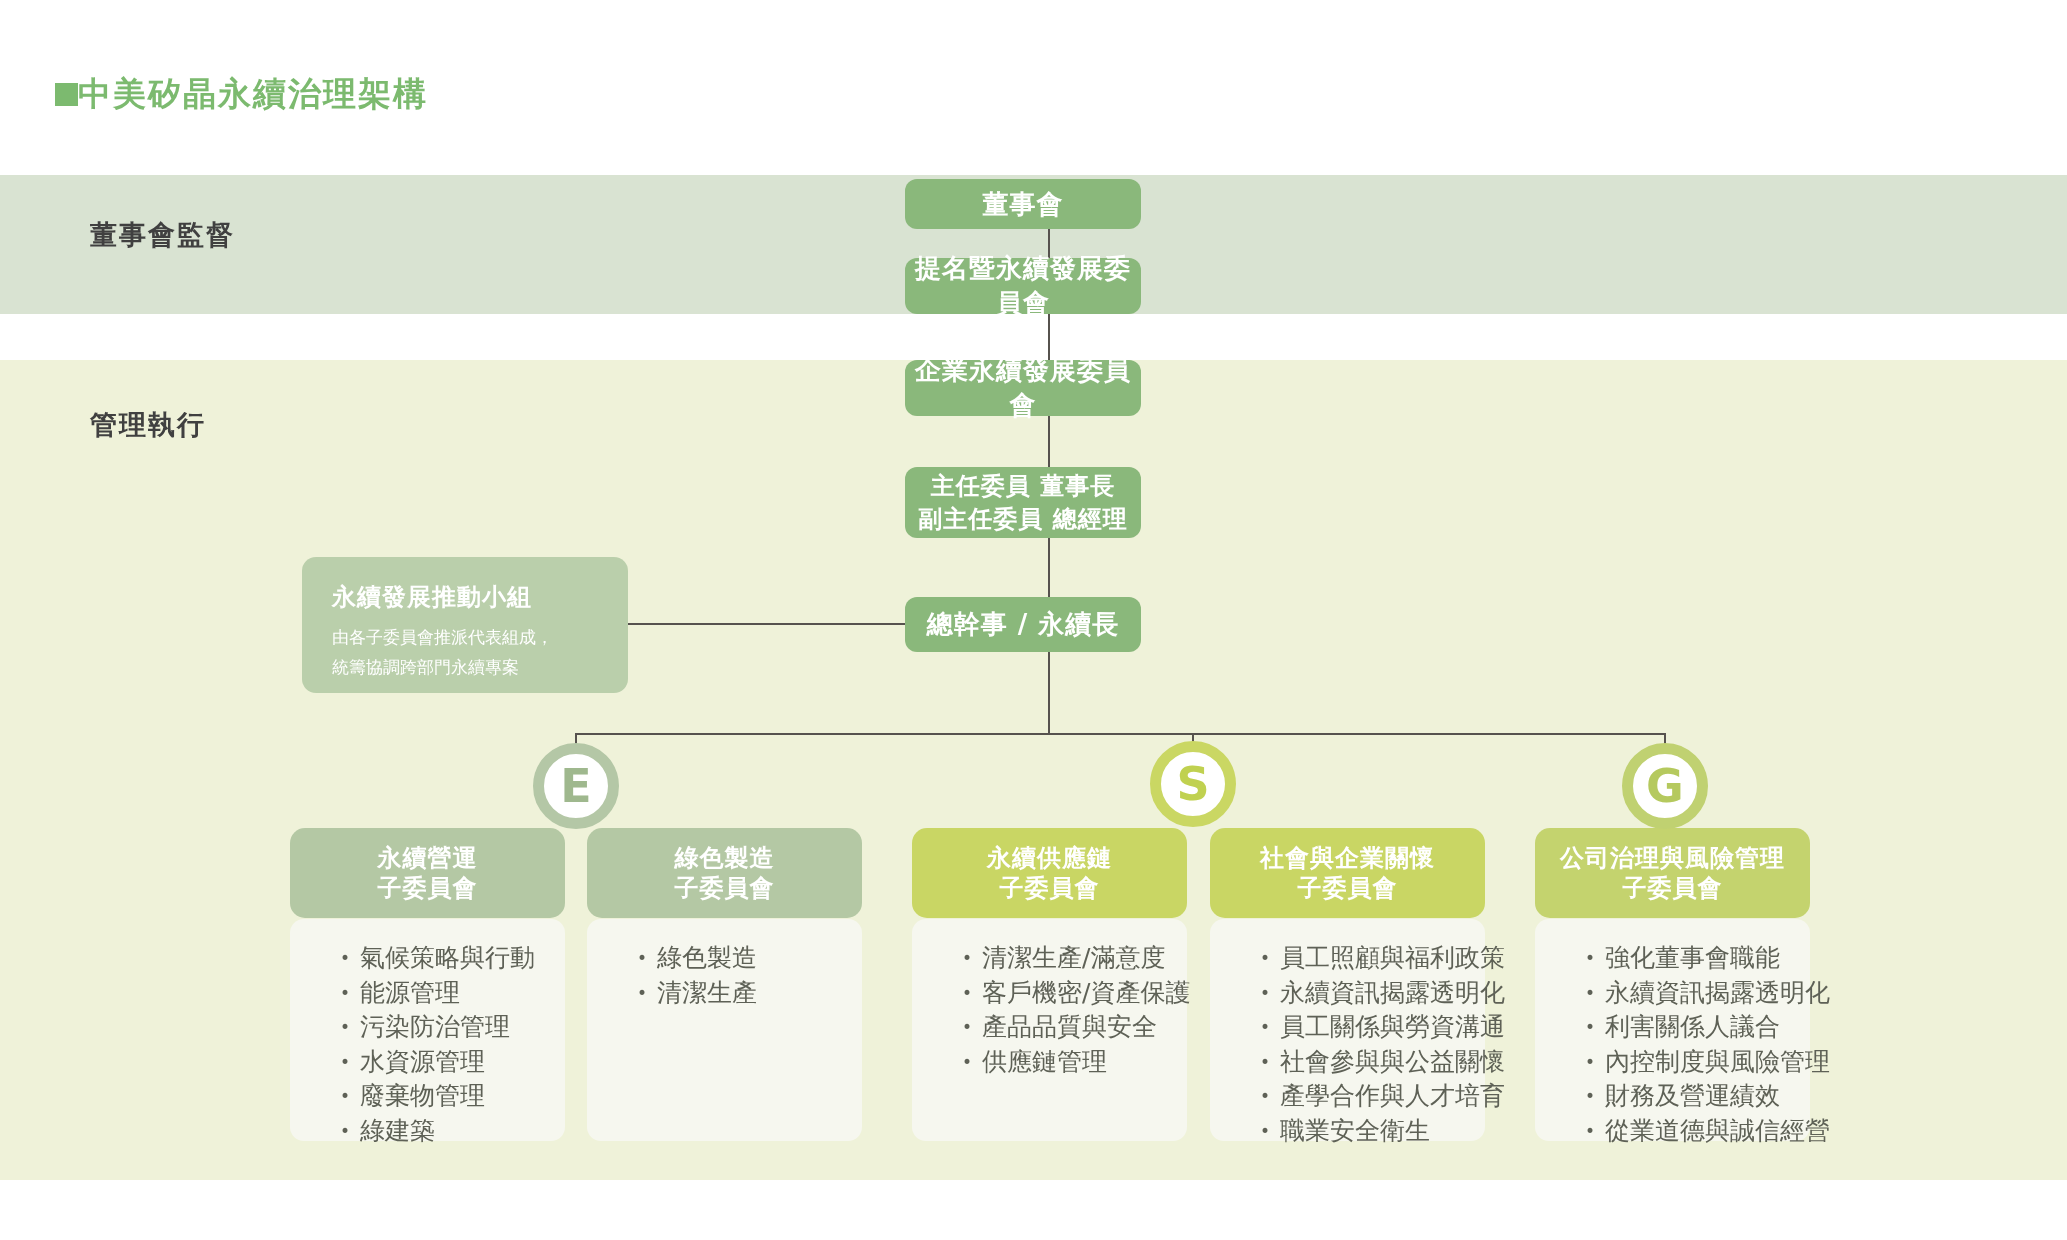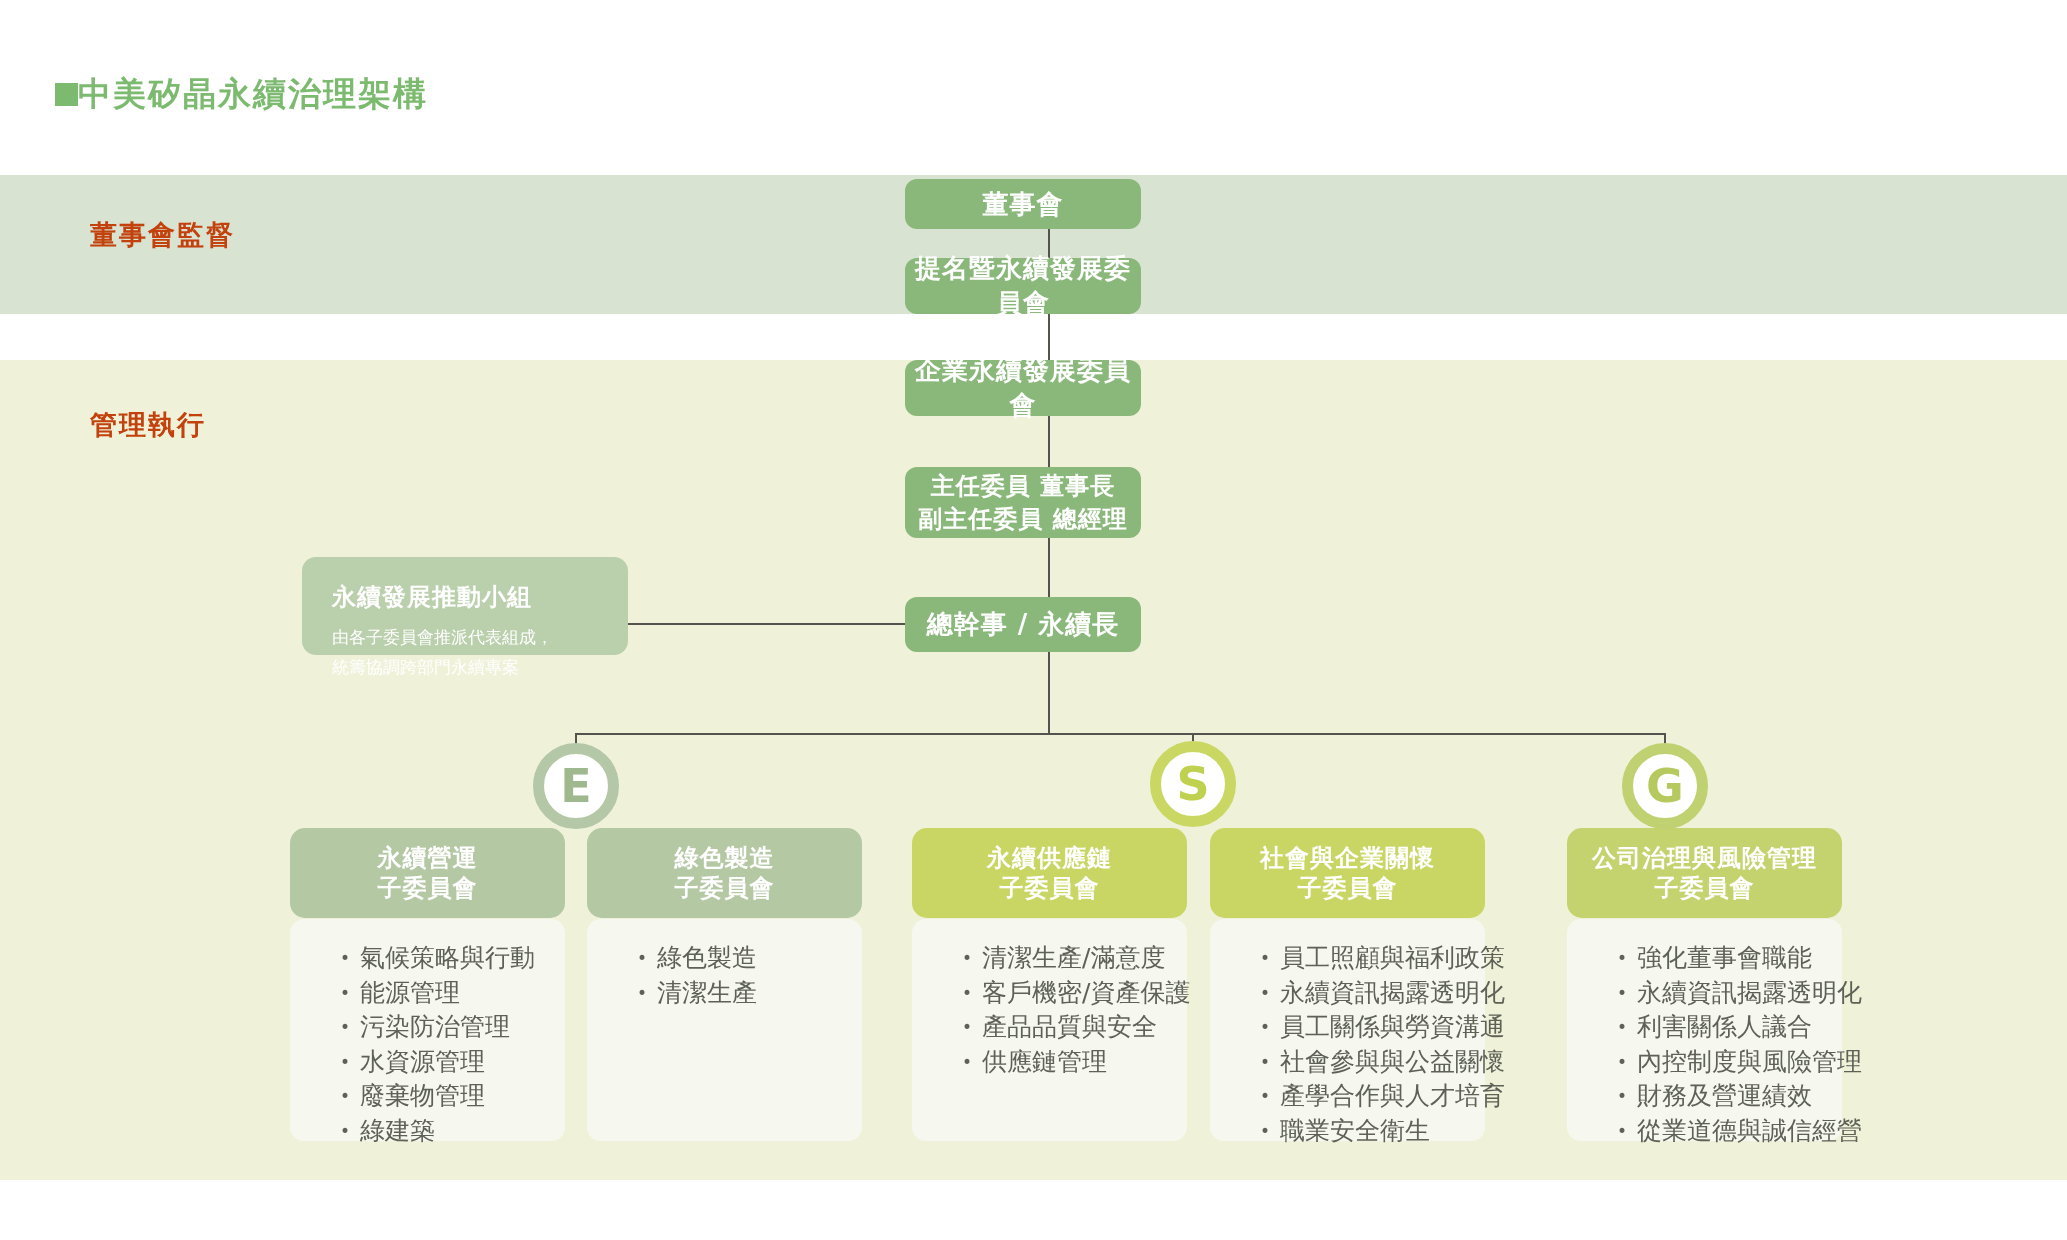--- a/index.html
+++ b/index.html
@@ -8,58 +8,58 @@
     font-family:"DejaVu Sans",sans-serif;overflow:hidden;
   }
   
   .title-row{position:absolute;left:55px;top:72px;display:flex;align-items:center;}
   .title-square{width:23px;height:23px;background:#7cba6f;flex:0 0 auto;}
   .page-title{margin:0;font-size:33px;font-weight:bold;color:#7cba6f;letter-spacing:2px;}
   
   .band{position:absolute;left:0;width:2067px;}
   .band-board{top:175px;height:139px;background:#d9e3d2;}
   .band-mgmt{top:360px;height:820px;background:#eff2d9;}
-  .band-label{position:absolute;left:90px;font-size:27px;font-weight:bold;color:#c2410c;letter-spacing:2px;}
+  .band-label{position:absolute;left:90px;font-size:27px;font-weight:bold;color:#404040;letter-spacing:2px;}
   .band-board .band-label{top:42px;}
   .band-mgmt .band-label{top:47px;}
   
   .gbox{
     position:absolute;left:905px;width:236px;background:#8ab87b;color:#fff;
     font-weight:bold;text-align:center;border-radius:12px;
     display:flex;flex-direction:column;align-items:center;justify-content:center;
     letter-spacing:1px;
   }
   .gbox-board{top:179px;height:50px;font-size:26px;}
   .gbox-nomination{top:258px;height:56px;font-size:26px;}
   .gbox-csd{top:360px;height:56px;font-size:26px;}
   .gbox-chair{top:467px;height:71px;font-size:24px;line-height:33px;}
   .gbox-secretary{top:597px;height:55px;font-size:26px;}
   
   .vline{position:absolute;width:2px;background:#56524e;}
   .hline{position:absolute;height:2px;background:#56524e;}
   
   .sidebox{
-    position:absolute;left:302px;top:557px;width:326px;height:98px;
+    position:absolute;left:302px;top:557px;width:326px;height:136px;
     background:#bacfab;border-radius:14px;color:#fff;box-sizing:border-box;
     padding:24px 30px 0 30px;
   }
   .sidebox-title{font-size:24px;font-weight:bold;margin:0 0 9px 0;letter-spacing:1px;}
   .sidebox-desc{font-size:17px;line-height:30px;margin:0;}
   
   .esg-circle{
     position:absolute;width:86px;height:86px;box-sizing:border-box;border-radius:50%;
     background:#fff;display:flex;align-items:center;justify-content:center;
     font-size:46px;font-weight:bold;z-index:5;
   }
   .circle-e{left:533px;top:743px;border:11px solid #b4c7a6;color:#9fb88e;}
   .circle-s{left:1150px;top:741px;border:11px solid #cad763;color:#c0d150;}
   .circle-g{left:1622px;top:743px;border:11px solid #c0d171;color:#b5c95e;}
   
   .committee{position:absolute;top:828px;width:275px;}
-  .c1{left:290px;}.c2{left:587px;}.c3{left:912px;}.c4{left:1210px;}.c5{left:1567px;}
+  .c1{left:290px;}.c2{left:587px;}.c3{left:912px;}.c4{left:1210px;}.c5{left:1535px;}
   .hdr{
     height:90px;border-radius:15px;color:#fff;font-weight:bold;font-size:24px;line-height:30px;
     display:flex;flex-direction:column;align-items:center;justify-content:center;
     text-align:center;letter-spacing:1px;
   }
   .hdr-sage{background:#b4c8a4;}
   .hdr-lime{background:#c9d664;}
   .hdr-limeg{background:#c4d36e;}
   .cbody{
     margin-top:1px;height:222px;background:#f6f7ef;border-radius:14px;

